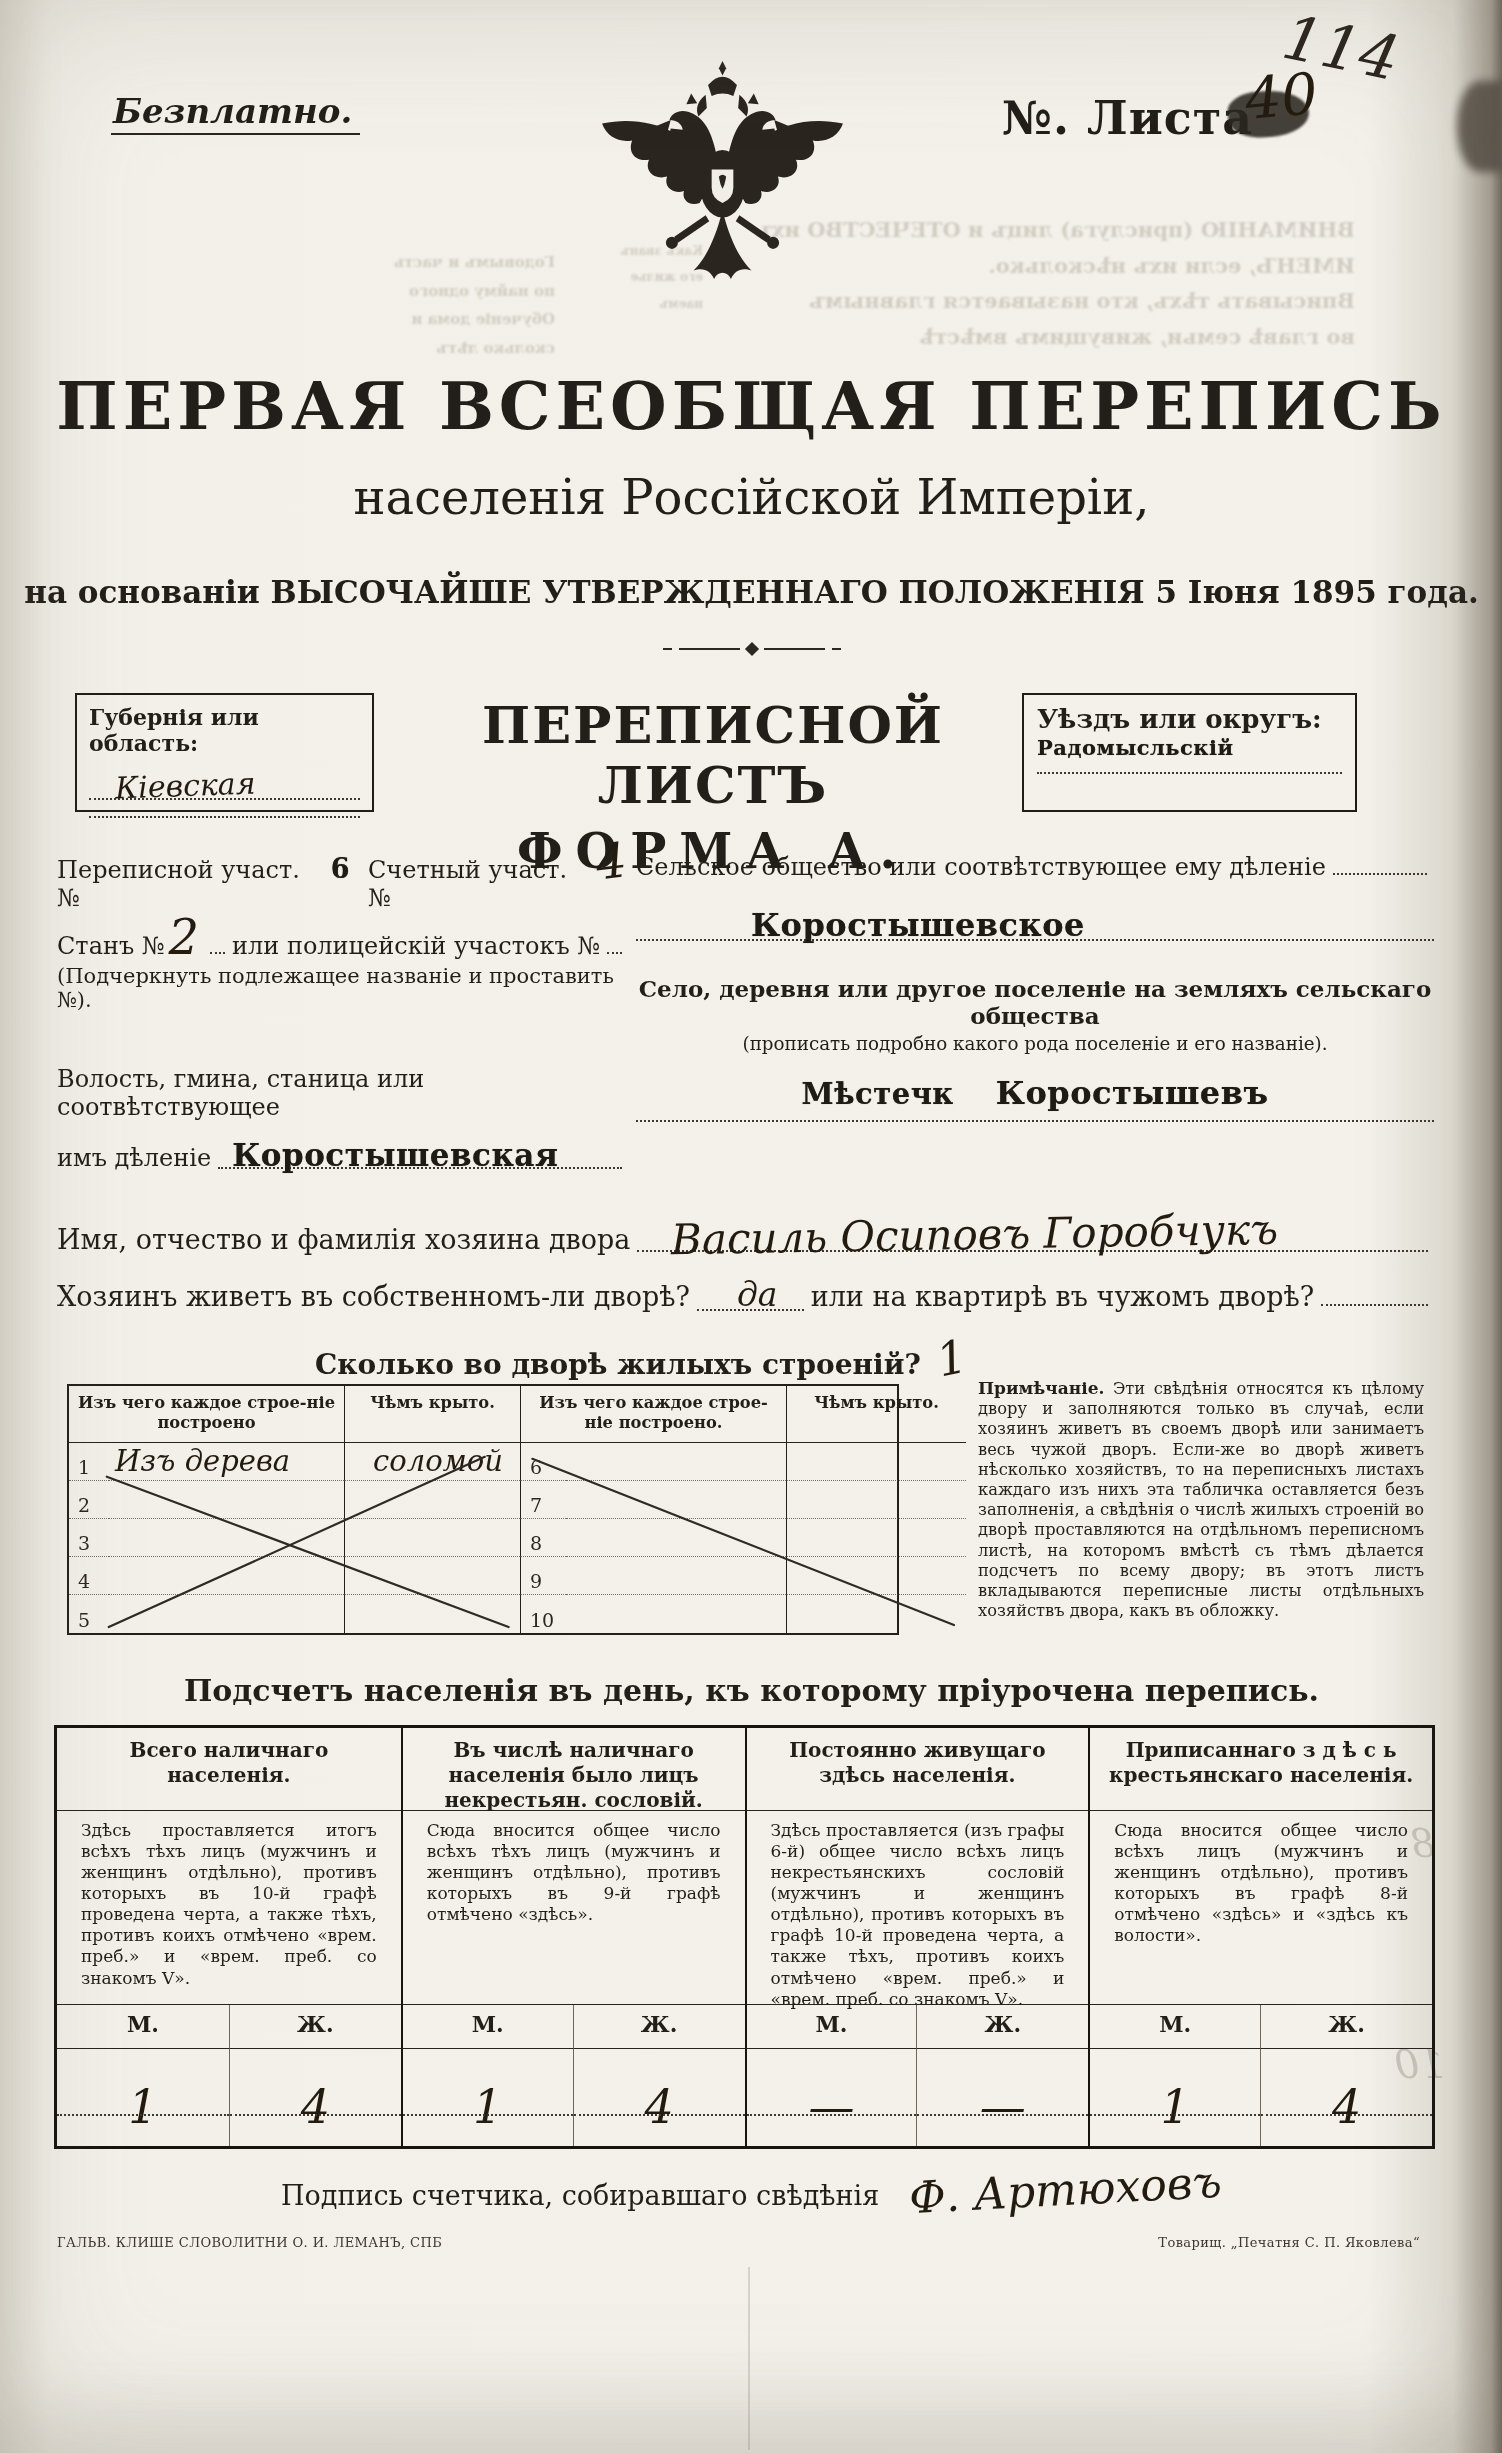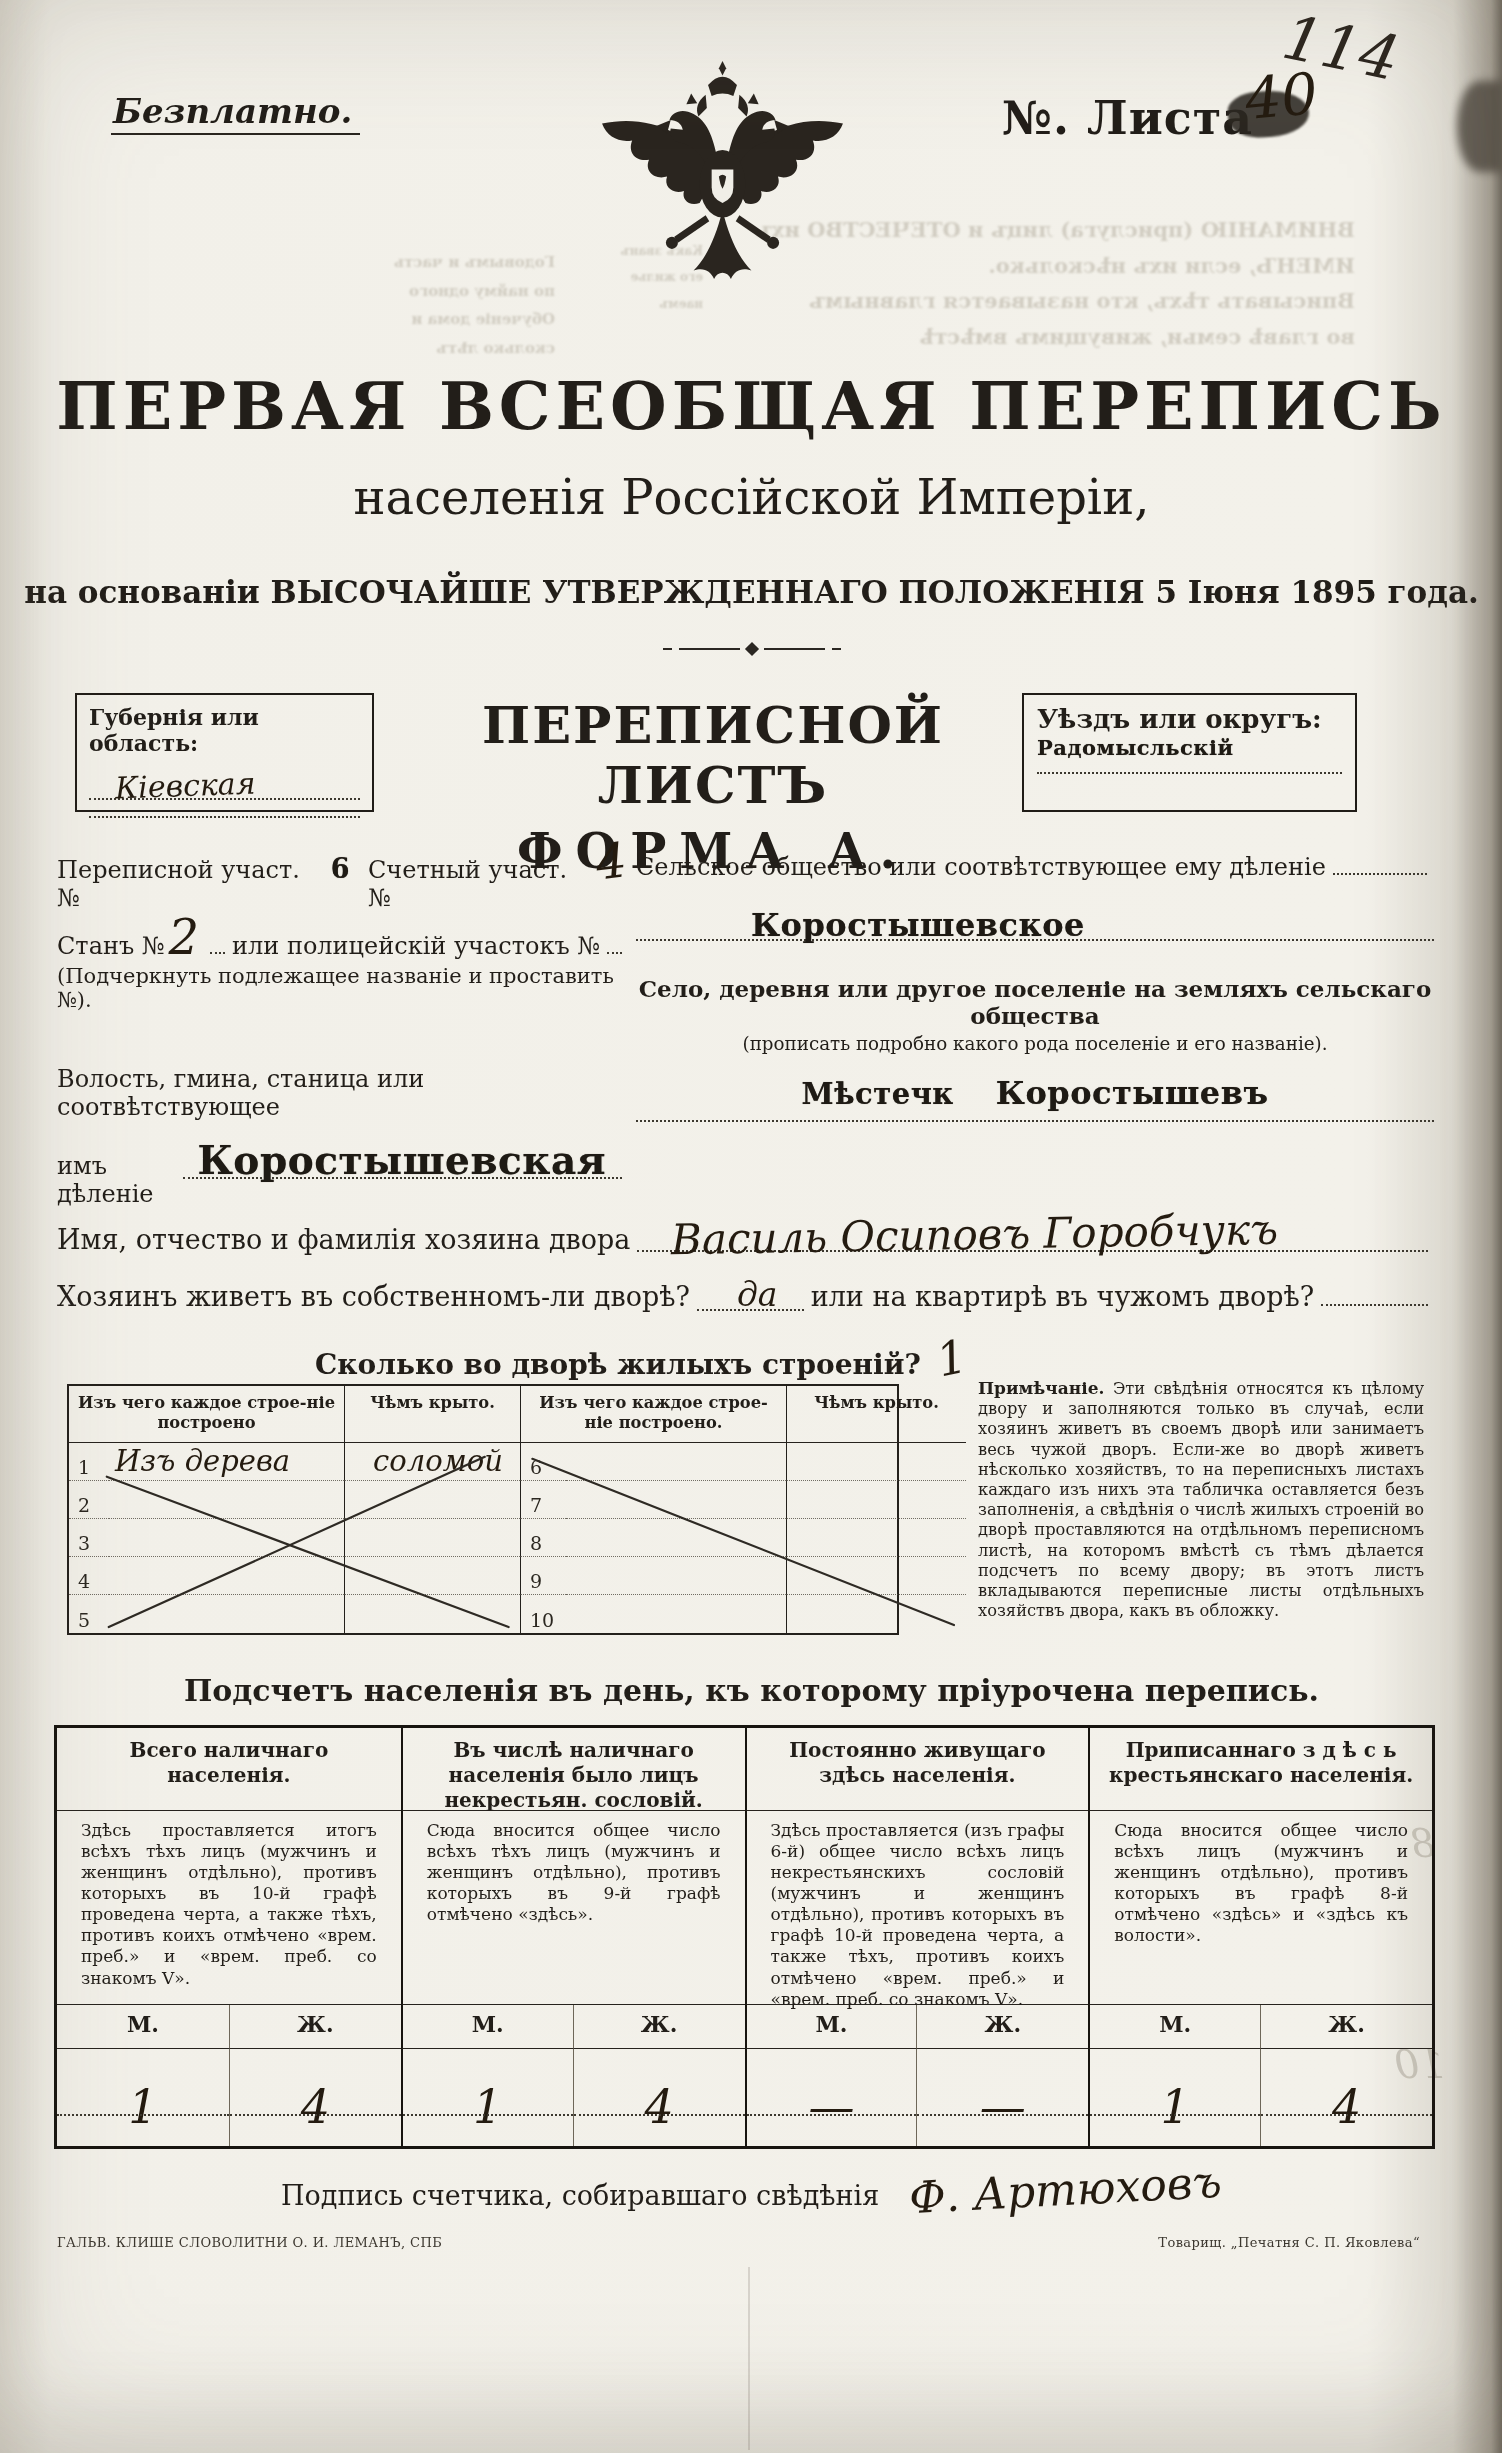--- a/index.html
+++ b/index.html
@@ -49,21 +49,21 @@
   .uezd-val{font-size:21px;margin-top:1px}
   .uezdbox .dotline{margin-top:12px}
   
   .precL{position:absolute;left:57px;top:853px;width:572px}
   .precR{position:absolute;left:636px;top:853px;width:798px}
   .hw4{font-size:48px;line-height:.7;margin:-16px 2px -6px;transform:rotate(-7deg)}
   .hw2{font-size:48px;line-height:.7;margin:-14px 4px -6px}
   .b6{font-weight:bold;font-size:27px;margin:0 4px}
   .note-sm{font-size:21px;margin-top:4px}
   .volost-row{margin-top:16px}
-  .volost-stamp{font-size:39px;margin:0 16px -6px 14px}
+  .volost-stamp{font-size:31px;margin:0 16px -6px 14px}
   .soc-line{margin-top:0}
   .soc-val{height:48px;border-bottom:2.2px dotted #3c382f;display:flex;align-items:flex-end;padding-left:115px;margin-top:12px}
   .soc-val span{font-size:32px;margin-bottom:-5px}
   .vil-lbl{margin-top:34px;text-align:center;font-size:23px;font-weight:bold}
   .vil-note{text-align:center;margin-top:4px}
   .vil-val{margin-top:20px;display:flex;justify-content:center;align-items:baseline;gap:42px}
   .vil-type{font-size:29px}
   .vil-name{font-size:32px}
   .precR .endline{margin-top:8px}
   

